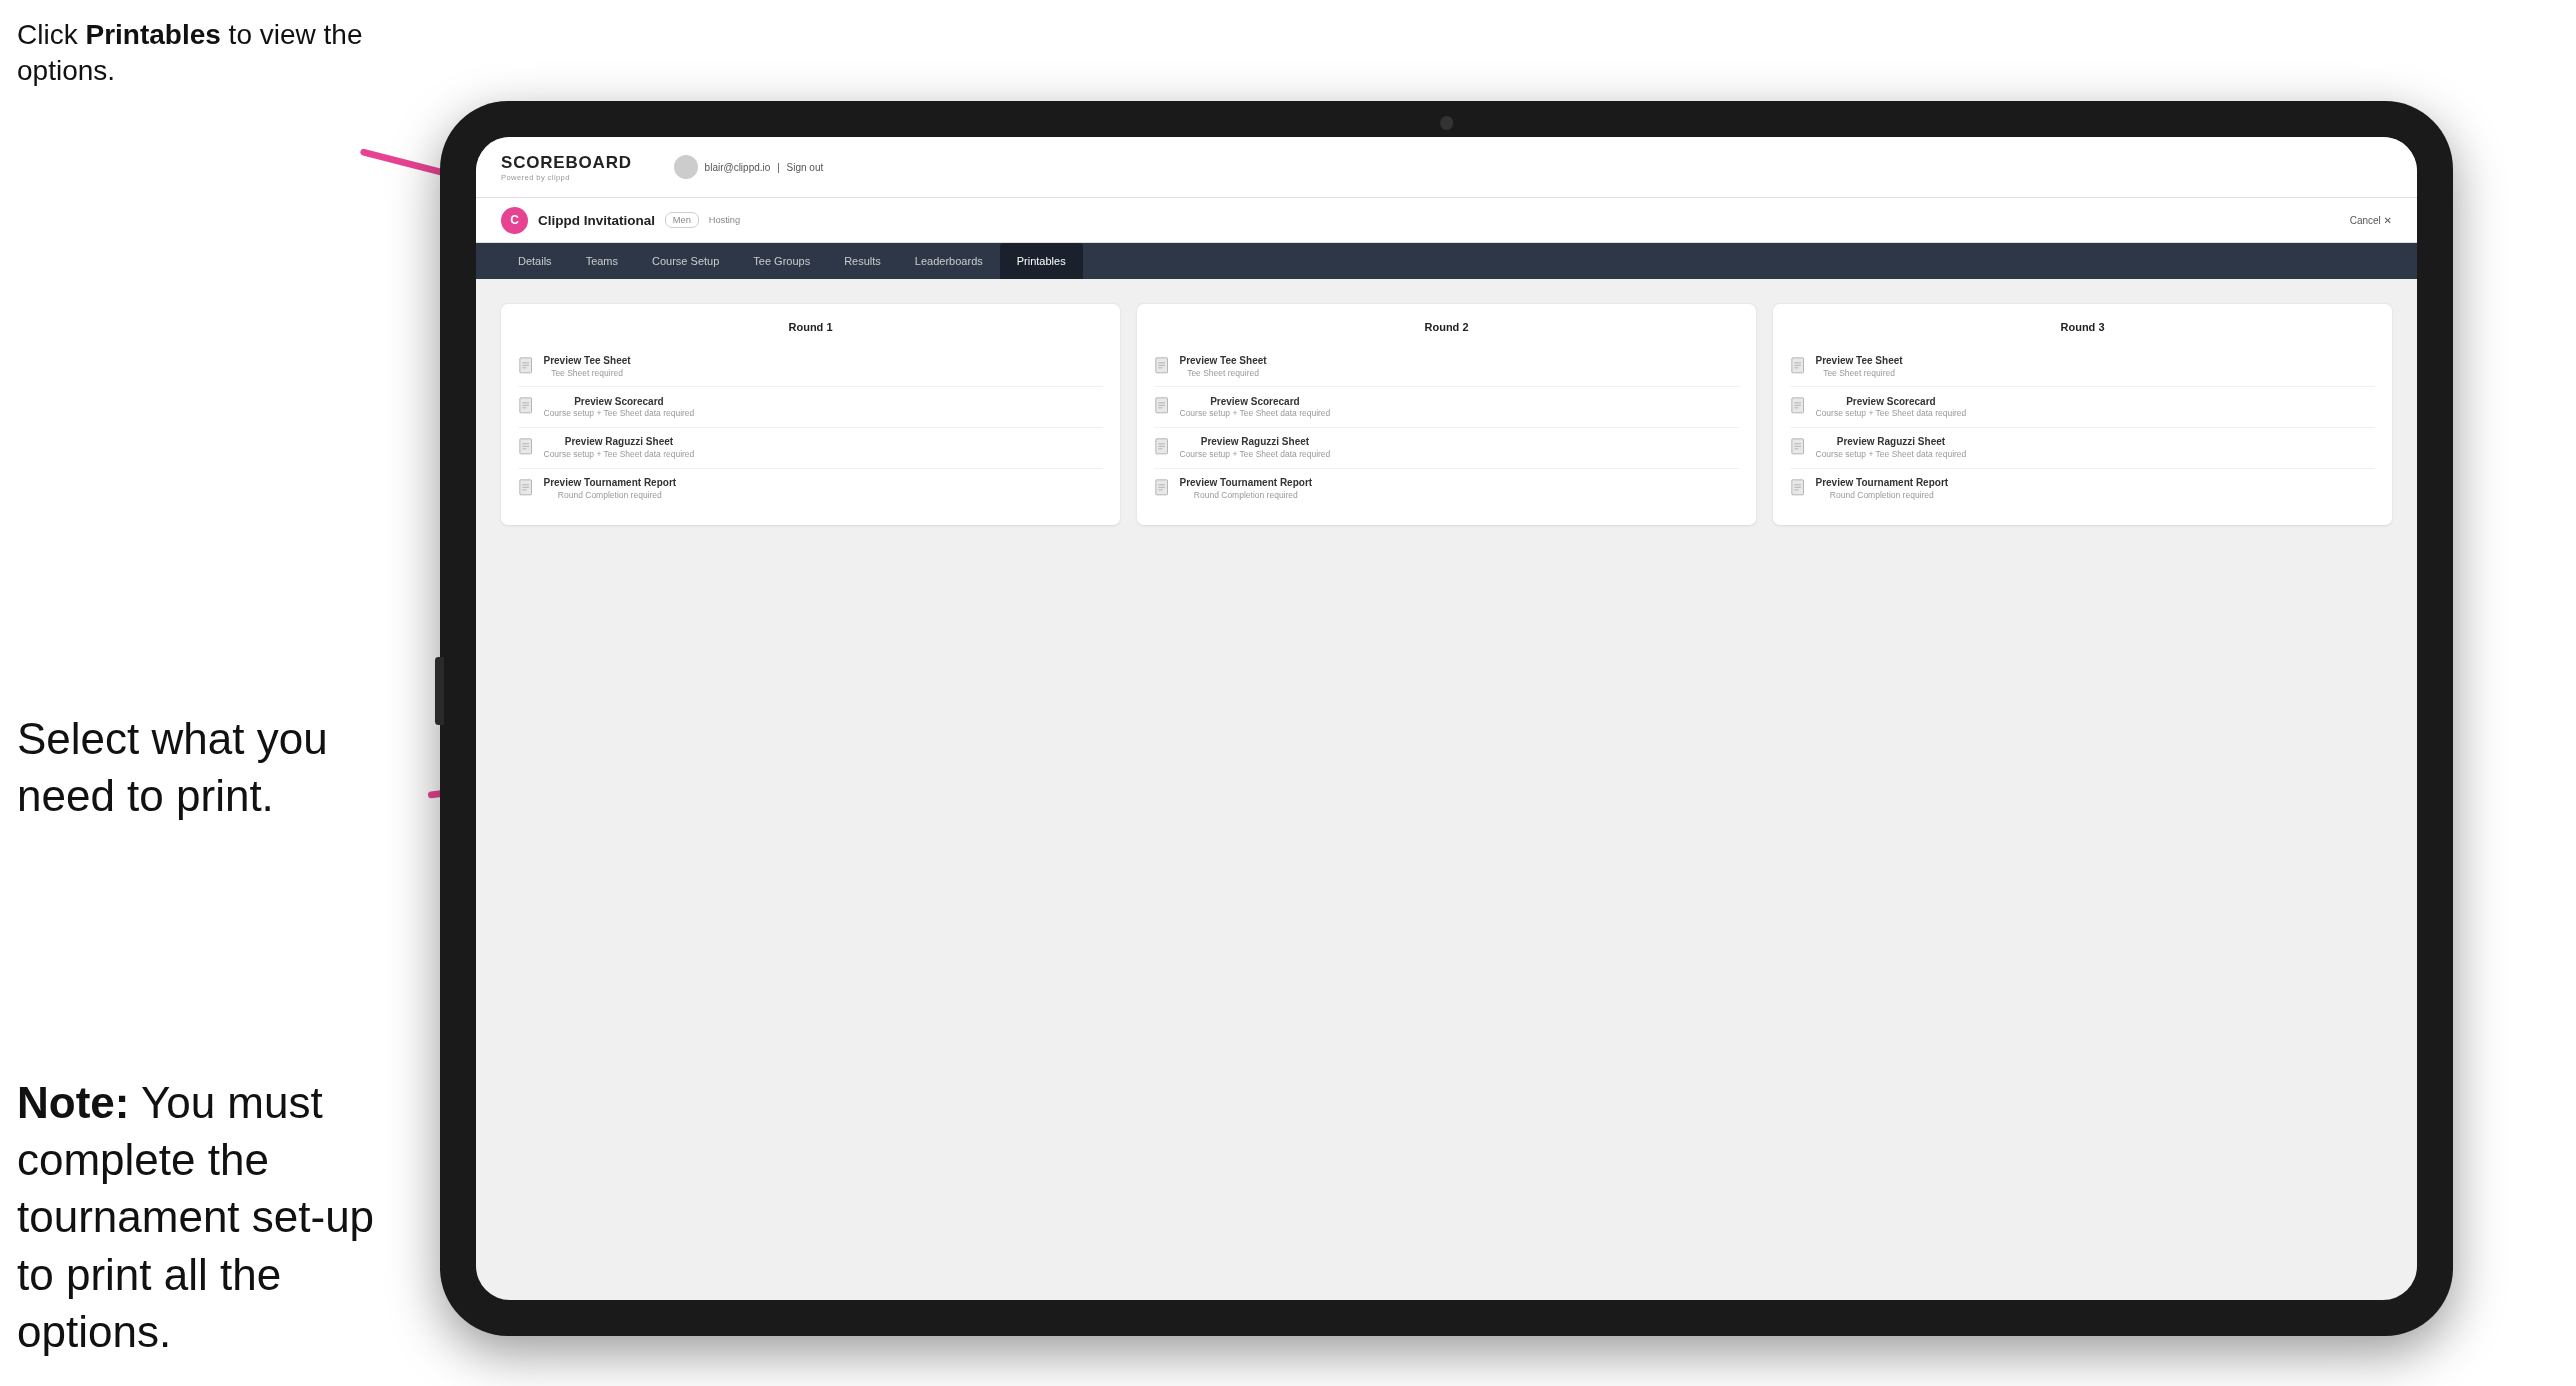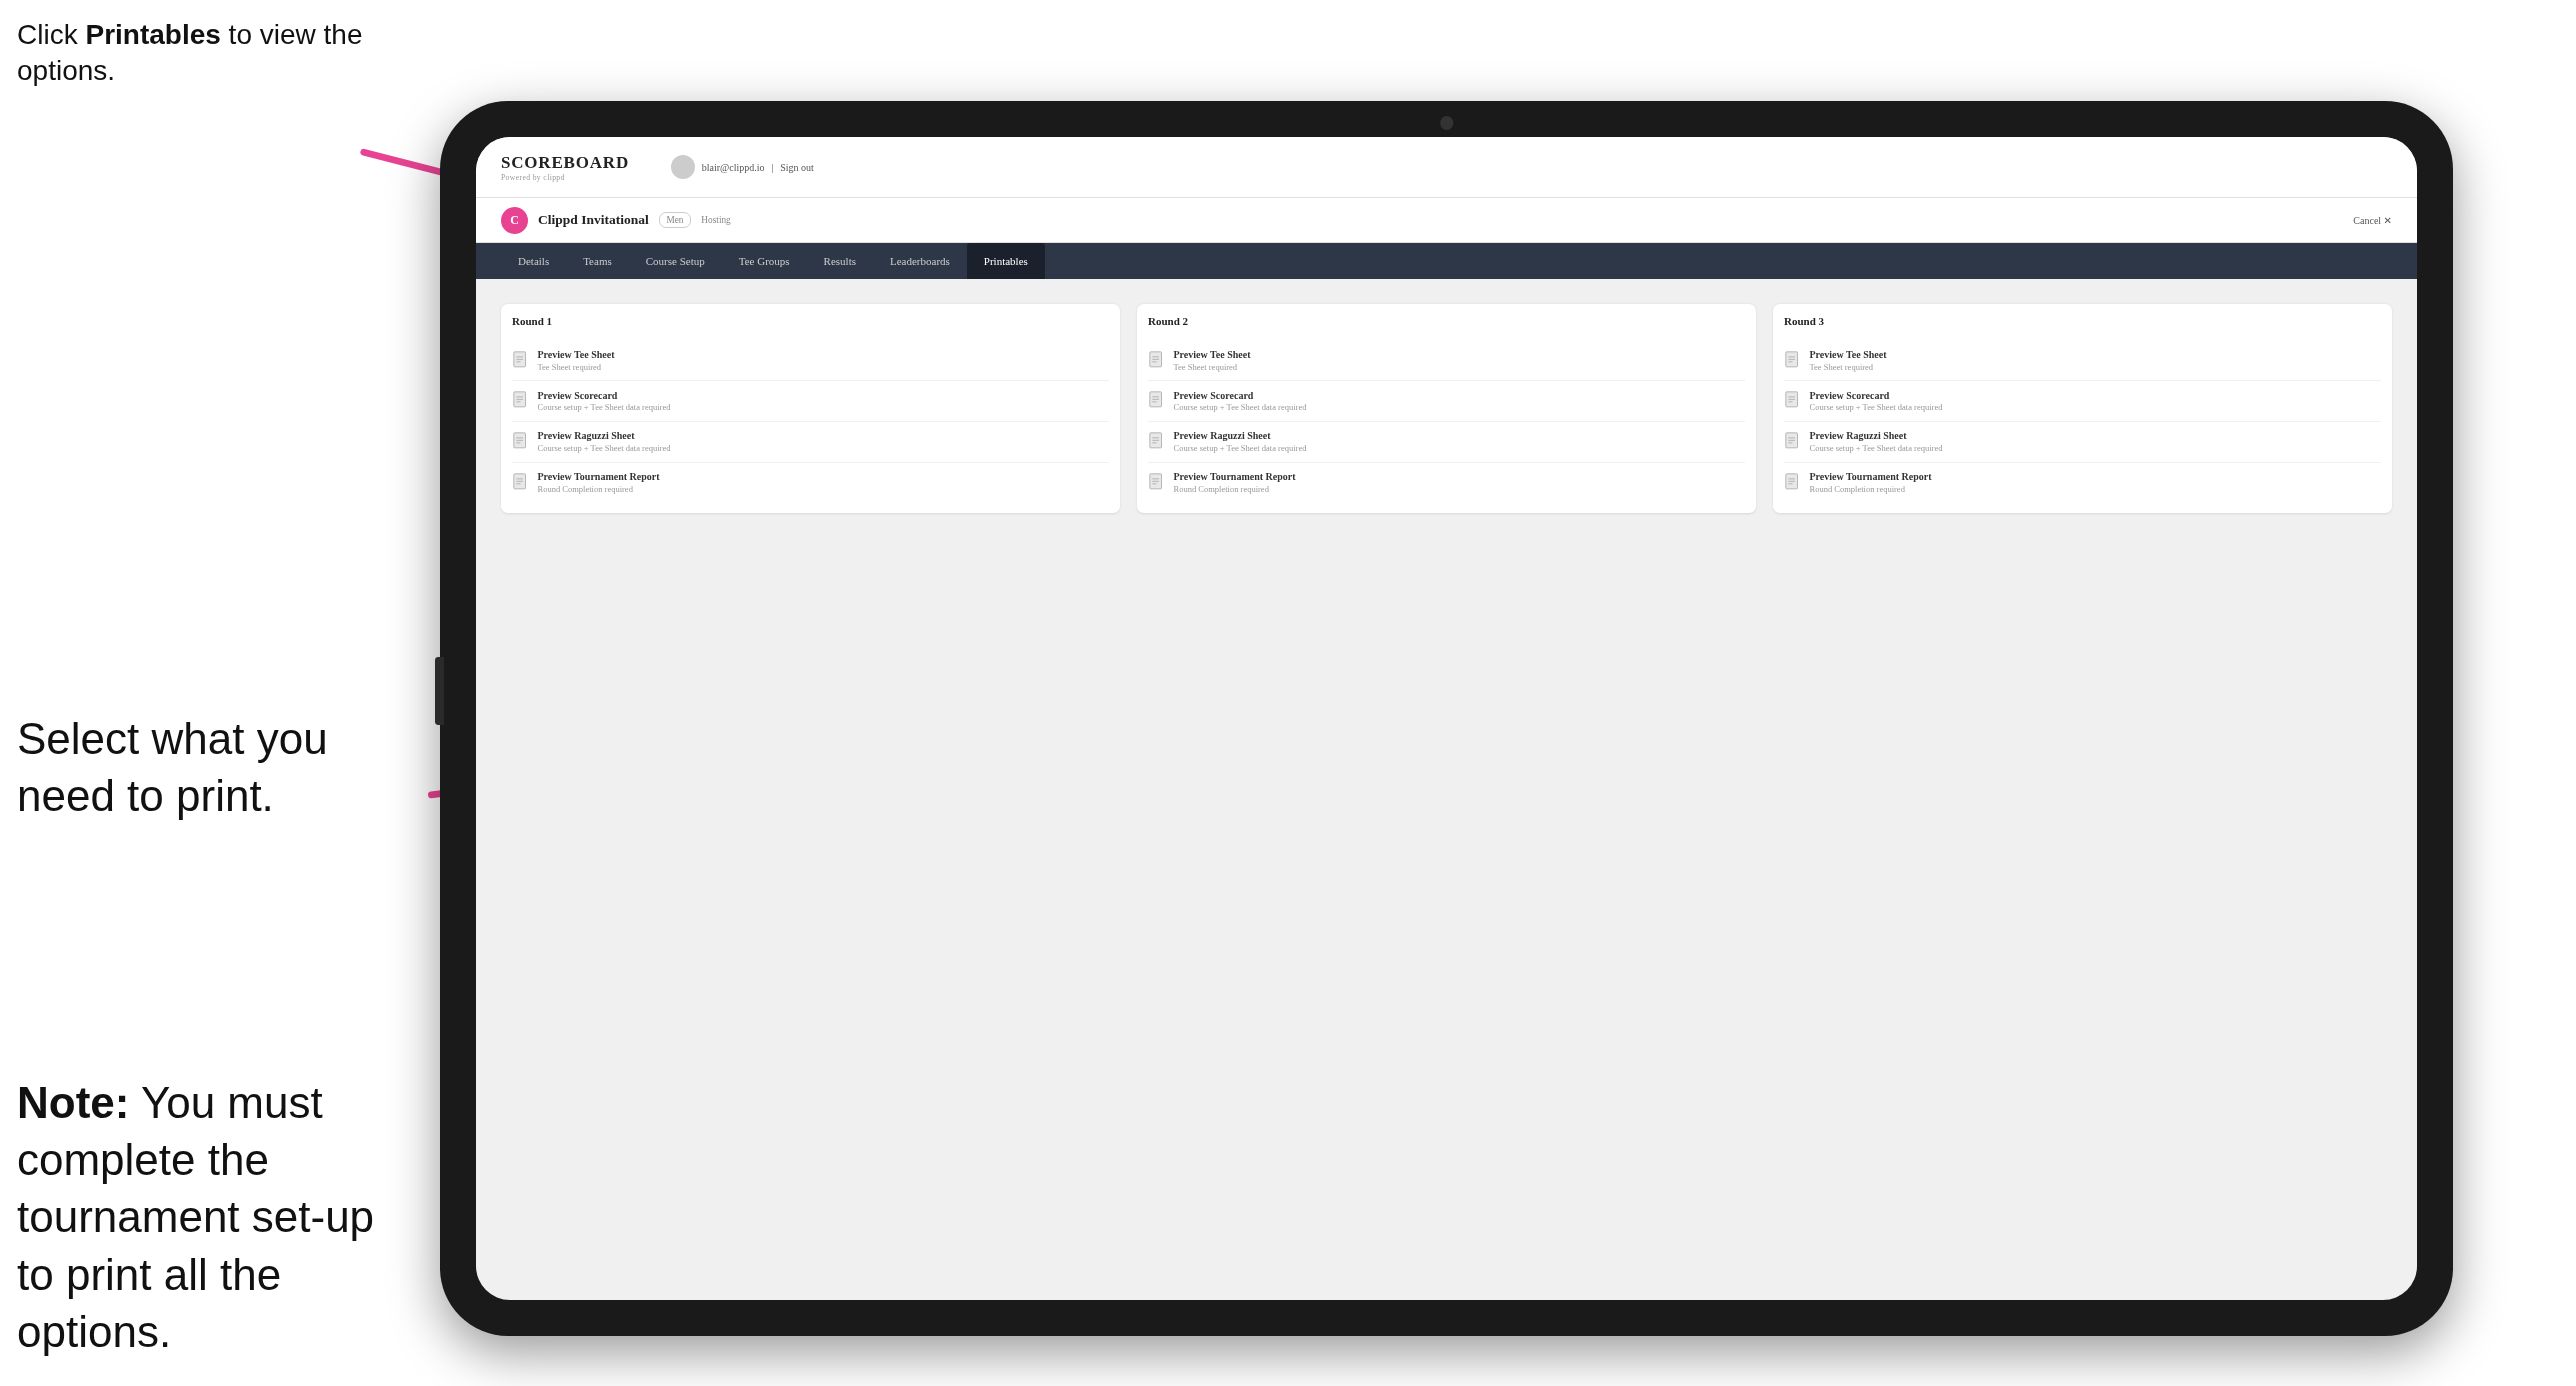--- a/index.html
+++ b/index.html
@@ -99,21 +99,20 @@
       border-radius: 3.4px 0 0 3.4px;
     }
 
     
     .app-container {
       width: 100%;
       height: 100%;
       background: #f0f0f0;
       display: flex;
       flex-direction: column;
-      font-family: Liberation Serif, serif;
     }
 
     
     .top-nav {
       background: #ffffff;
       border-bottom: 0.8px solid #e0e0e0;
       padding: 0 25px;
       display: flex;
       align-items: center;
       height: 61px;
@@ -252,22 +251,23 @@
 
     .rounds-grid {
       display: grid;
       grid-template-columns: 1fr 1fr 1fr;
       gap: 17px;
     }
 
     .round-section {
       background: #ffffff;
       border-radius: 6.8px;
-      padding: 11px;
+      padding: 17px;
       box-shadow: 0 0.8px 2.5px rgba(0,0,0,0.1);
+      text-align: center;
     }
 
     .round-title {
       font-size: 11px;
       font-weight: 700;
       color: #222;
       margin-bottom: 13.5px;
     }
 
     .print-item {

